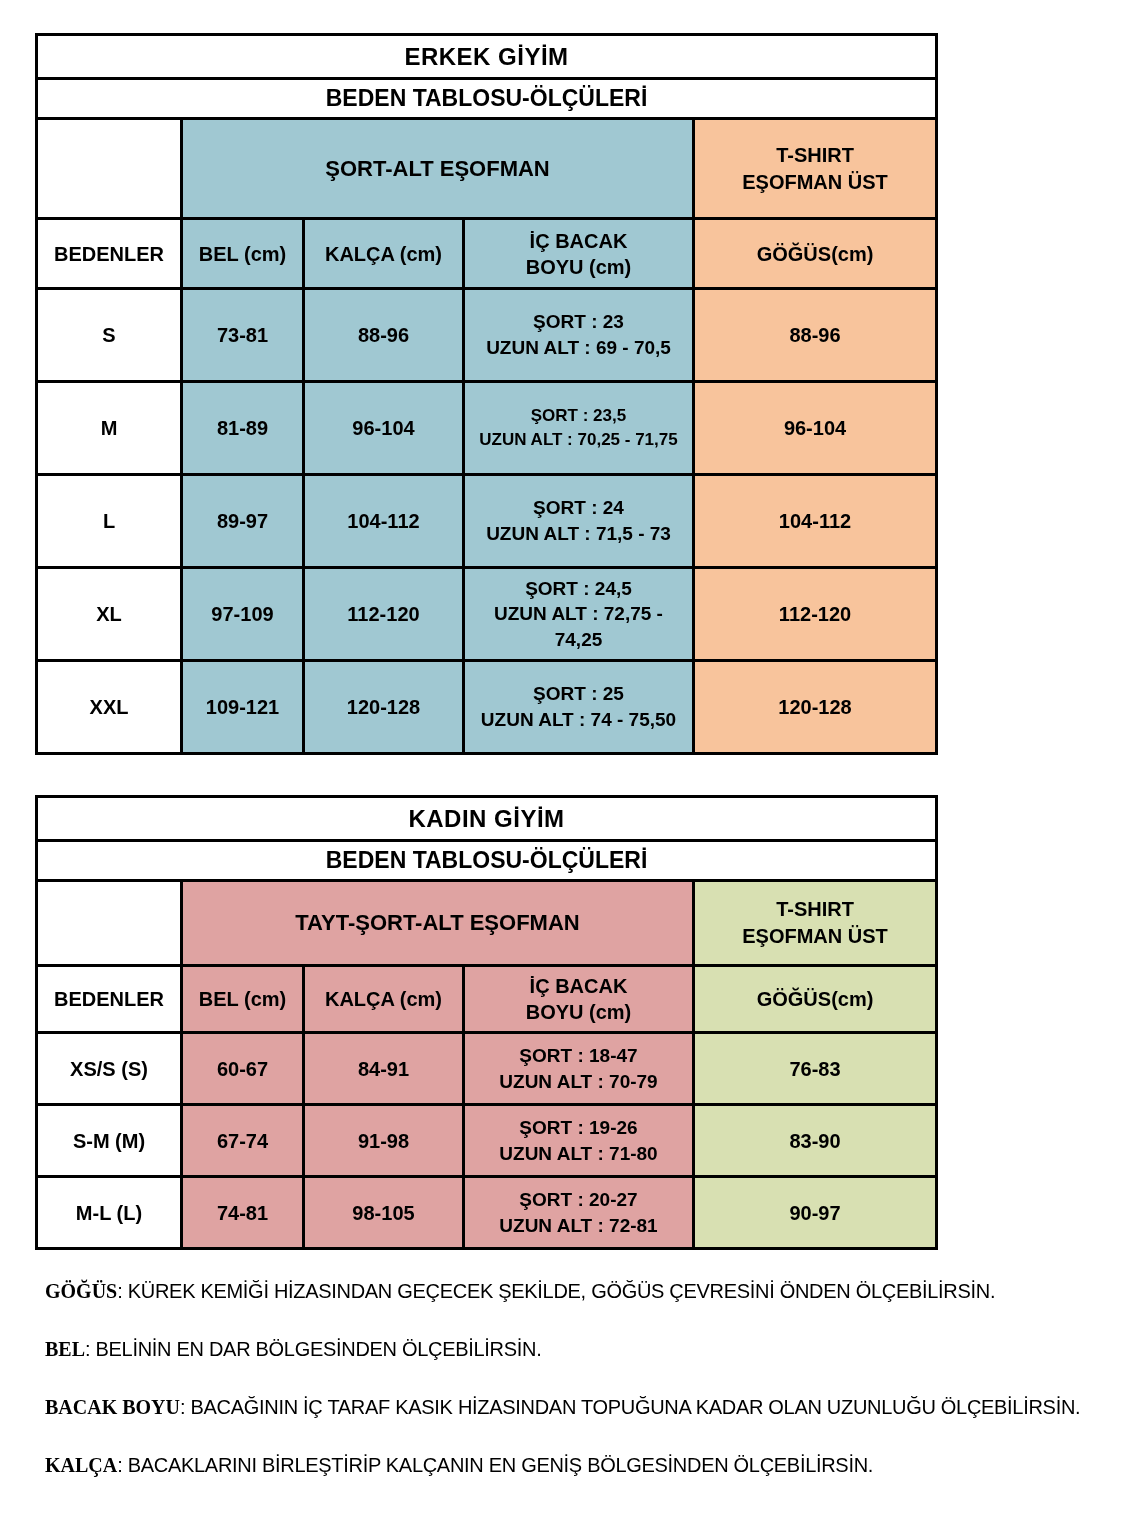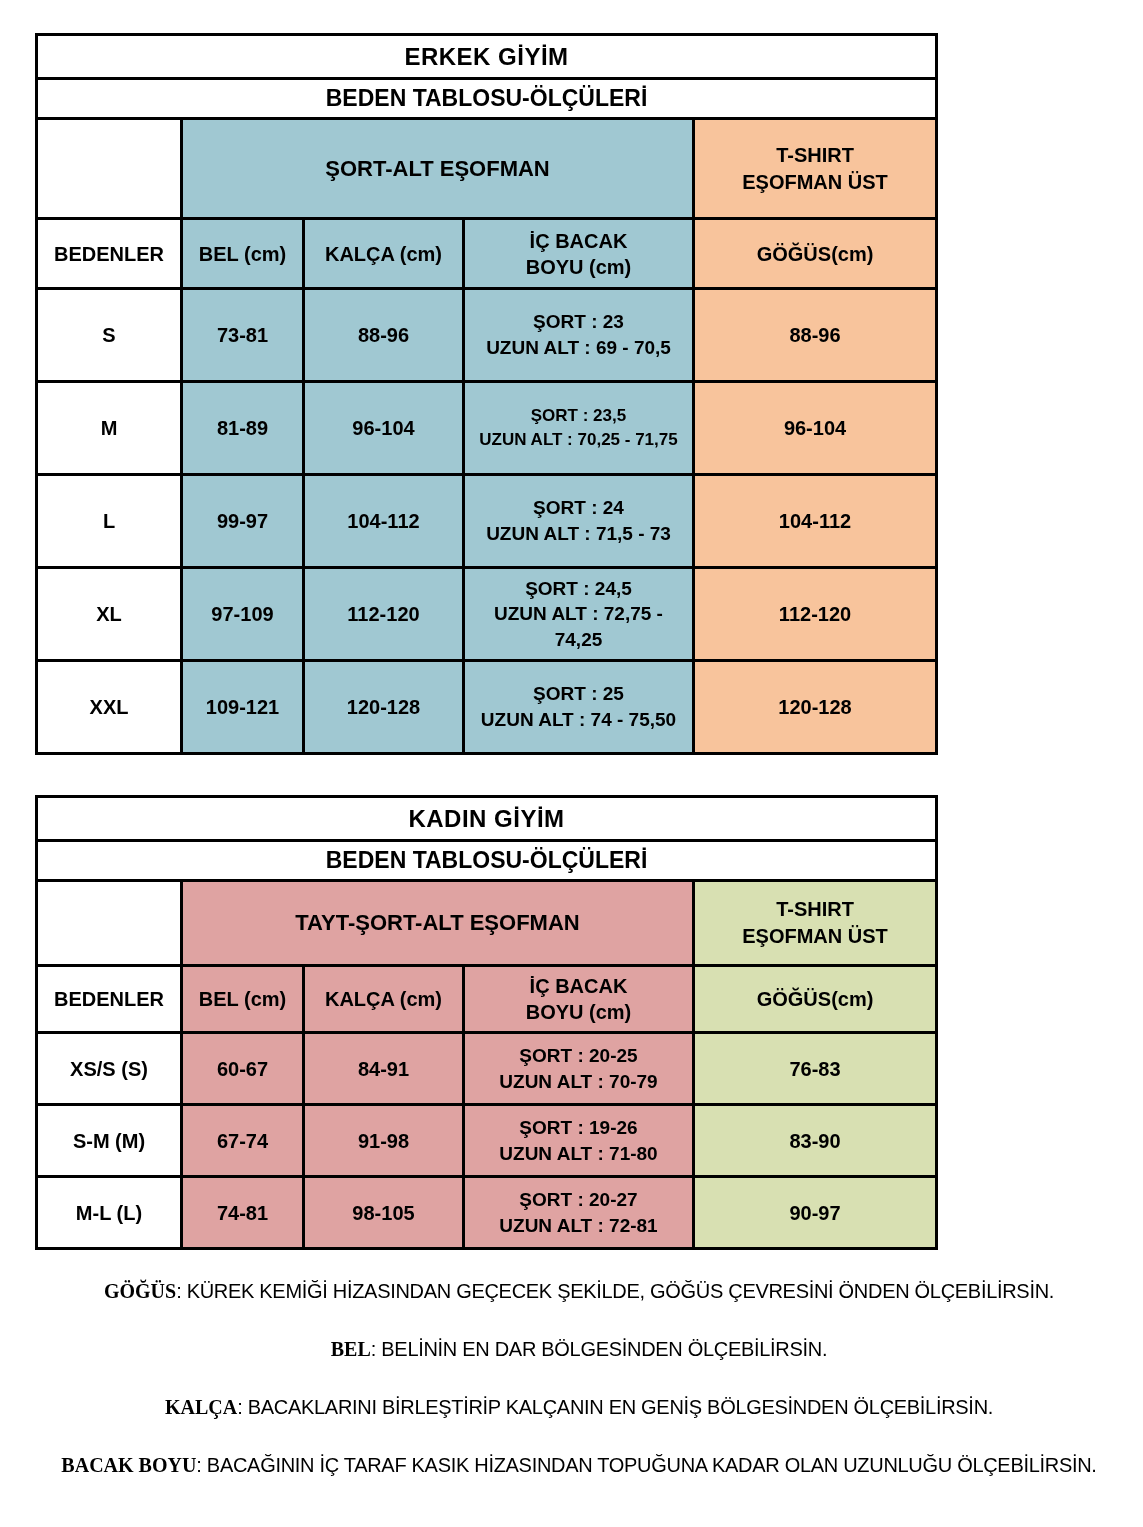--- a/index.html
+++ b/index.html
@@ -71,21 +71,20 @@
   .bg-women-secondary{background:var(--women-secondary);}
 
   .notes{
     margin:28px 30px 0 45px;
     font-size:20px;
   }
   .note-line{
     margin-bottom:31px;
     letter-spacing:-0.3px;
     line-height:1.35;
-    text-align:center;
   }
   .note-label{
     font-family:"Liberation Serif",serif;
     font-weight:bold;
     letter-spacing:0;
   }
   .note-text{
     font-family:"Liberation Sans",sans-serif;
     font-weight:normal;
   }
@@ -141,21 +140,21 @@
     <td class="cell-body bg-men-primary">81-89</td>
     <td class="cell-body bg-men-primary">96-104</td>
     <td class="cell-multiline xs-text bg-men-primary">
       <div>ŞORT : 23,5</div>
       <div>UZUN ALT : 70,25 - 71,75</div>
     </td>
     <td class="cell-body bg-men-secondary">96-104</td>
   </tr>
   <tr class="r-body">
     <td class="cell-body">L</td>
-    <td class="cell-body bg-men-primary">99-97</td>
+    <td class="cell-body bg-men-primary">89-97</td>
     <td class="cell-body bg-men-primary">104-112</td>
     <td class="cell-multiline bg-men-primary">
       <div>ŞORT : 24</div>
       <div>UZUN ALT : 71,5 - 73</div>
     </td>
     <td class="cell-body bg-men-secondary">104-112</td>
   </tr>
   <tr class="r-body">
     <td class="cell-body">XL</td>
     <td class="cell-body bg-men-primary">97-109</td>
@@ -210,21 +209,21 @@
       <div>İÇ BACAK</div>
       <div>BOYU (cm)</div>
     </td>
     <td class="cell-colhead bg-women-secondary">GÖĞÜS(cm)</td>
   </tr>
   <tr class="r-body">
     <td class="cell-body">XS/S  (S)</td>
     <td class="cell-body bg-women-primary">60-67</td>
     <td class="cell-body bg-women-primary">84-91</td>
     <td class="cell-multiline bg-women-primary">
-      <div>ŞORT : 20-25</div>
+      <div>ŞORT : 18-47</div>
       <div>UZUN ALT : 70-79</div>
     </td>
     <td class="cell-body bg-women-secondary">76-83</td>
   </tr>
   <tr class="r-body">
     <td class="cell-body">S-M (M)</td>
     <td class="cell-body bg-women-primary">67-74</td>
     <td class="cell-body bg-women-primary">91-98</td>
     <td class="cell-multiline bg-women-primary">
       <div>ŞORT : 19-26</div>
@@ -246,18 +245,18 @@
   </table>
 
 <div class="notes">
   <div class="note-line">
     <span class="note-label">GÖĞÜS</span><span class="note-text">: KÜREK KEMİĞİ HİZASINDAN GEÇECEK ŞEKİLDE, GÖĞÜS ÇEVRESİNİ ÖNDEN ÖLÇEBİLİRSİN.</span>
   </div>
   <div class="note-line">
     <span class="note-label">BEL</span><span class="note-text">: BELİNİN EN DAR BÖLGESİNDEN ÖLÇEBİLİRSİN.</span>
   </div>
   <div class="note-line">
+    <span class="note-label">BACAK BOYU</span><span class="note-text">: BACAĞININ İÇ TARAF KASIK HİZASINDAN TOPUĞUNA KADAR OLAN UZUNLUĞU ÖLÇEBİLİRSİN.</span>
+  </div>
+  <div class="note-line">
     <span class="note-label">KALÇA</span><span class="note-text">: BACAKLARINI BİRLEŞTİRİP KALÇANIN EN GENİŞ BÖLGESİNDEN ÖLÇEBİLİRSİN.</span>
   </div>
-  <div class="note-line">
-    <span class="note-label">BACAK BOYU</span><span class="note-text">: BACAĞININ İÇ TARAF KASIK HİZASINDAN TOPUĞUNA KADAR OLAN UZUNLUĞU ÖLÇEBİLİRSİN.</span>
-  </div>
 </div>
 
 </body></html>

